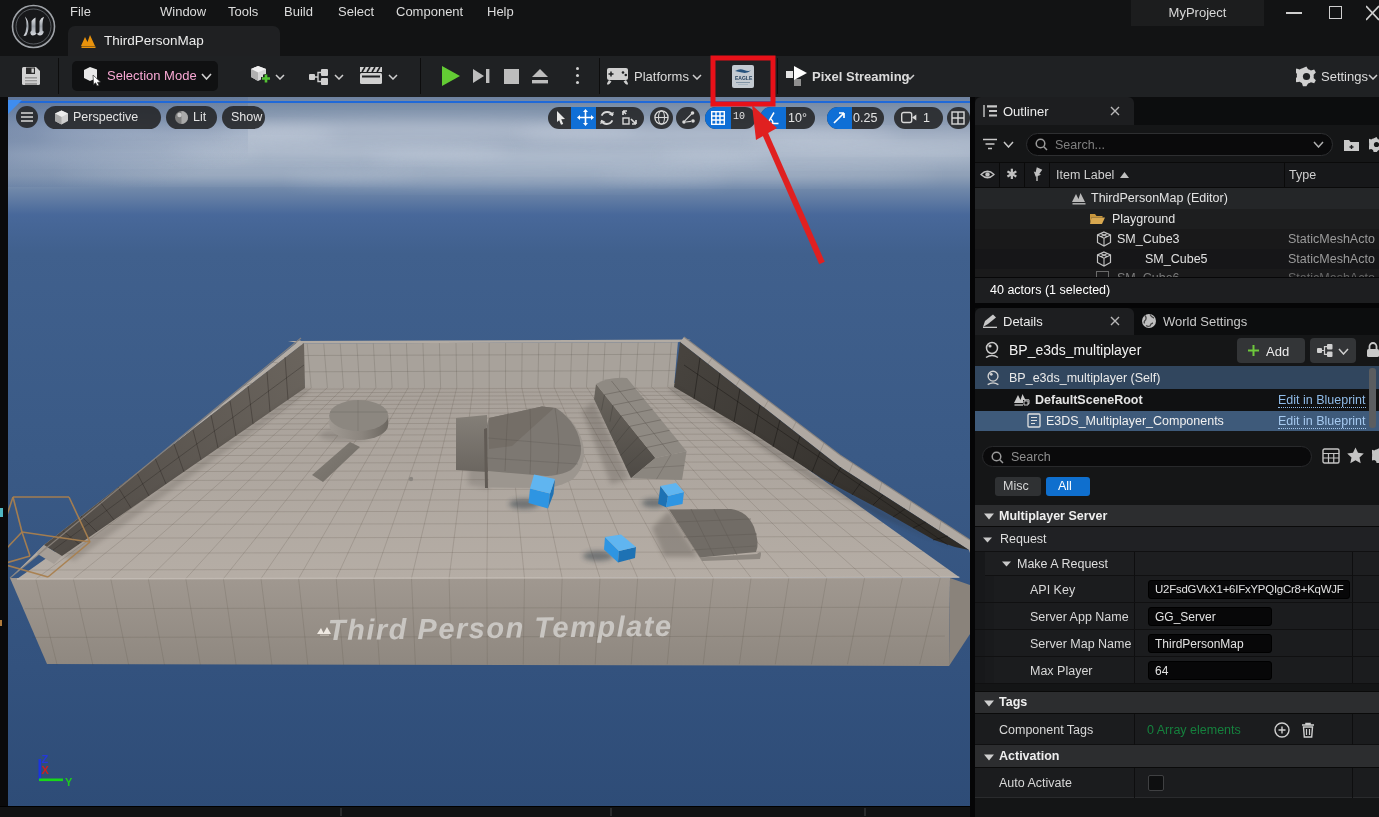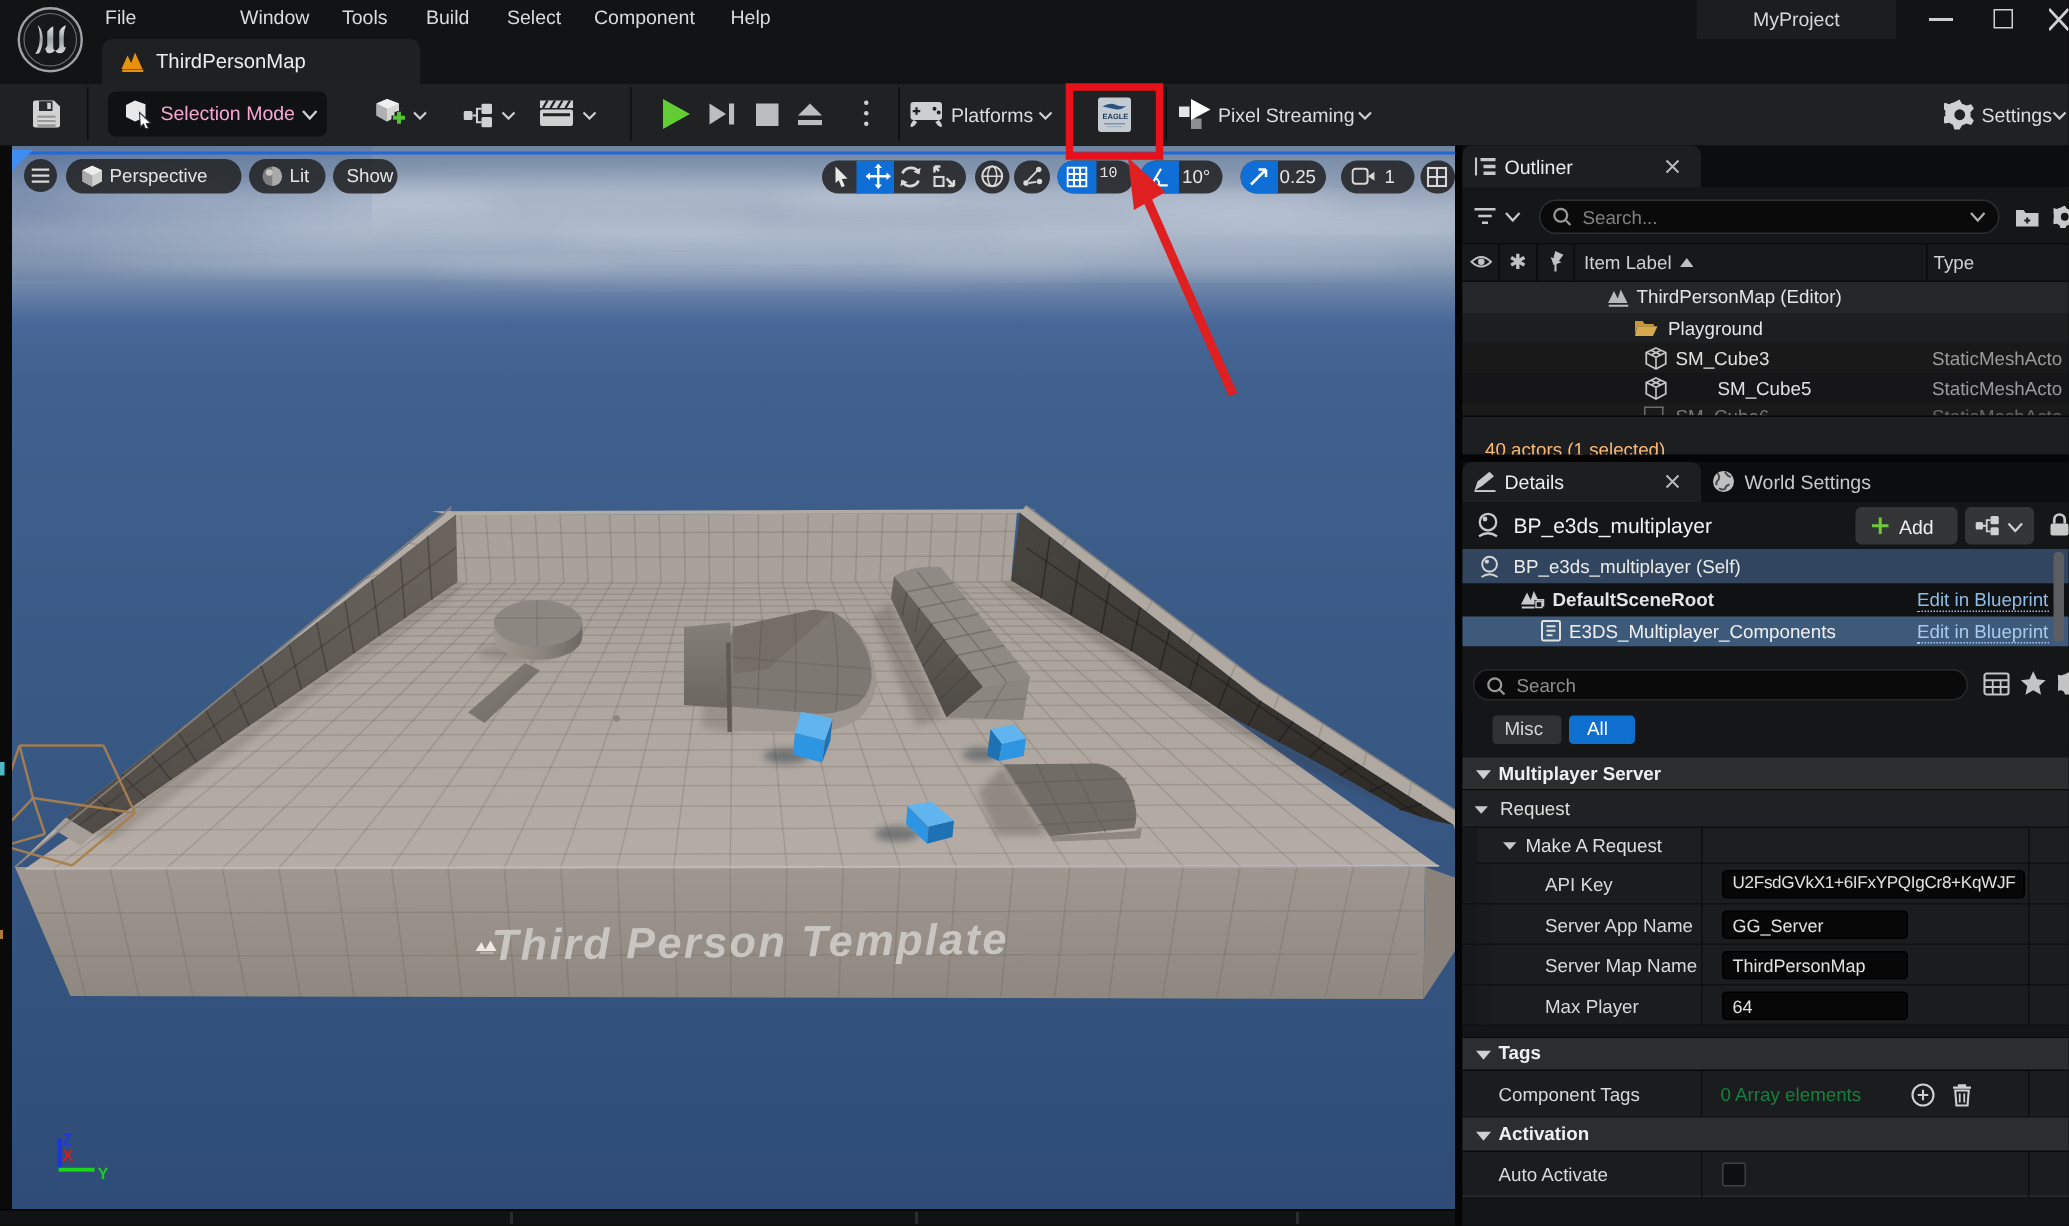--- a/index.html
+++ b/index.html
@@ -138,21 +138,21 @@
       <rect x="6" y="19" width="10" height="0.8" fill="#9fb0be"></rect>
 </svg>
 <div class="abs" style="left:777px;top:58px;width:1px;height:36px;background:#0d0d0d;"></div>
 
 <svg class="abs" style="left:785px;top:65px;" width="24" height="24" viewBox="0 0 24 24">
 <rect x="1" y="6" width="7" height="7" fill="#e4e4e4"></rect>
       <rect x="9" y="14" width="7" height="7" fill="#8f8f8f"></rect>
       <rect x="1" y="14" width="7" height="7" fill="#5a5a5a" opacity="0"></rect>
 <path d="M9,1 L22,8 L9,15 z" fill="#fff"></path>
 </svg>
-<span class="abs txt" style="left:812px;top:69px;">Pixel Streaming</span>
+<span class="abs txt" style="left:812px;top:69px;font-weight:bold;">Pixel Streaming</span>
 <svg class="abs" style="left:905px;top:74px;" width="10" height="6" viewBox="0 0 10 6">
       <path d="M1,1 L5,5 L9,1" fill="none" stroke="#cfcfcf" stroke-width="1.5"></path>
     </svg>
 
 <svg class="abs" style="left:1296px;top:66px;" width="21" height="21" viewBox="0 0 21 21">
 <path d="M10.5,0 l1.8,3 a7.5,7.5 0 0 1 3,1.2 l3.4,-1 l1.8,3.1 l-2.4,2.6 a7.5,7.5 0 0 1 0,3.2 l2.4,2.6 l-1.8,3.1 l-3.4,-1 a7.5,7.5 0 0 1 -3,1.2 l-1.8,3 l-3.6,0 0,0 l-1.1,-3.4 a7.5,7.5 0 0 1 -2.3,-1.4 l-3.5,0.6 l-1.8,-3.1 l2.4,-2.6 a7.5,7.5 0 0 1 0,-3.2 l-2.4,-2.6 l1.8,-3.1 l3.4,1 a7.5,7.5 0 0 1 3,-1.2 z" fill="#d0d0d0" transform="translate(0.4,0.4) scale(0.95)"></path>
 <circle cx="10.5" cy="10.5" r="3.6" fill="#1f2123"></circle>
 </svg>
 <span class="abs txt" style="left:1321px;top:69px;">Settings</span>
 <svg class="abs" style="left:1368px;top:74px;" width="10" height="6" viewBox="0 0 10 6">
@@ -676,21 +676,21 @@
       <path d="M1.5,4 L8,7.2 L14.5,4 M8,7.2 V15 M4.7,2.5 L11.3,5.7 M11.3,2.5 L4.7,5.7" stroke="#c4c4c4" stroke-width="1.1" fill="none"></path>
     </svg>
 <span class="abs" style="left:1117px;top:252px;color:#e0e0e0;font-size:12.5px;margin-left:28px;">SM_Cube5</span>
 <span class="abs" style="left:1288px;top:252px;color:#9b9b9b;font-size:12.5px;">StaticMeshActo</span>
 <div class="abs" style="left:975px;top:269px;width:404px;height:8px;background:#1a1a1b;"></div>
 <div class="abs" style="left:1096px;top:271px;width:13px;height:6px;border:1px solid #6a6a6a;border-bottom:none;"></div>
 <span class="abs" style="left:1117px;top:271px;color:#7a7a7a;font-size:12.5px;height:6px;overflow:hidden;display:inline-block;">SM_Cube6</span>
 <span class="abs" style="left:1288px;top:271px;color:#666;font-size:12.5px;height:6px;overflow:hidden;display:inline-block;">StaticMeshActo</span>
 
 <div class="abs" style="left:975px;top:277px;width:404px;height:26px;background:#1d1e20;border-top:1px solid #070708;"></div>
-<span class="abs" style="left:990px;top:293px;color:#fdba74;font-size:12.5px;">40 actors (1 selected)</span>
+<span class="abs" style="left:990px;top:283px;color:#ffffff;font-size:12.5px;">40 actors (1 selected)</span>
 
 <div class="abs" style="left:970px;top:303px;width:409px;height:5px;background:#050506;"></div>
 
 <div class="abs" style="left:975px;top:308px;width:404px;height:27px;background:#0c0d0e;"></div>
 <div class="abs" style="left:975px;top:308px;width:159px;height:27px;background:#1d1e20;border-radius:6px 6px 0 0;"></div>
 <svg class="abs" style="left:982px;top:314px;" width="16" height="14" viewBox="0 0 16 14">
       <path d="M1,13 L3,7 L11,0.5 L14,3.5 L6,10 z" fill="#c8c8c8"></path>
       <path d="M1,13.5 h14" stroke="#c8c8c8" stroke-width="1.6"></path>
     </svg>
 <span class="abs" style="left:1003px;top:314px;color:#ececec;font-size:13px;">Details</span>

